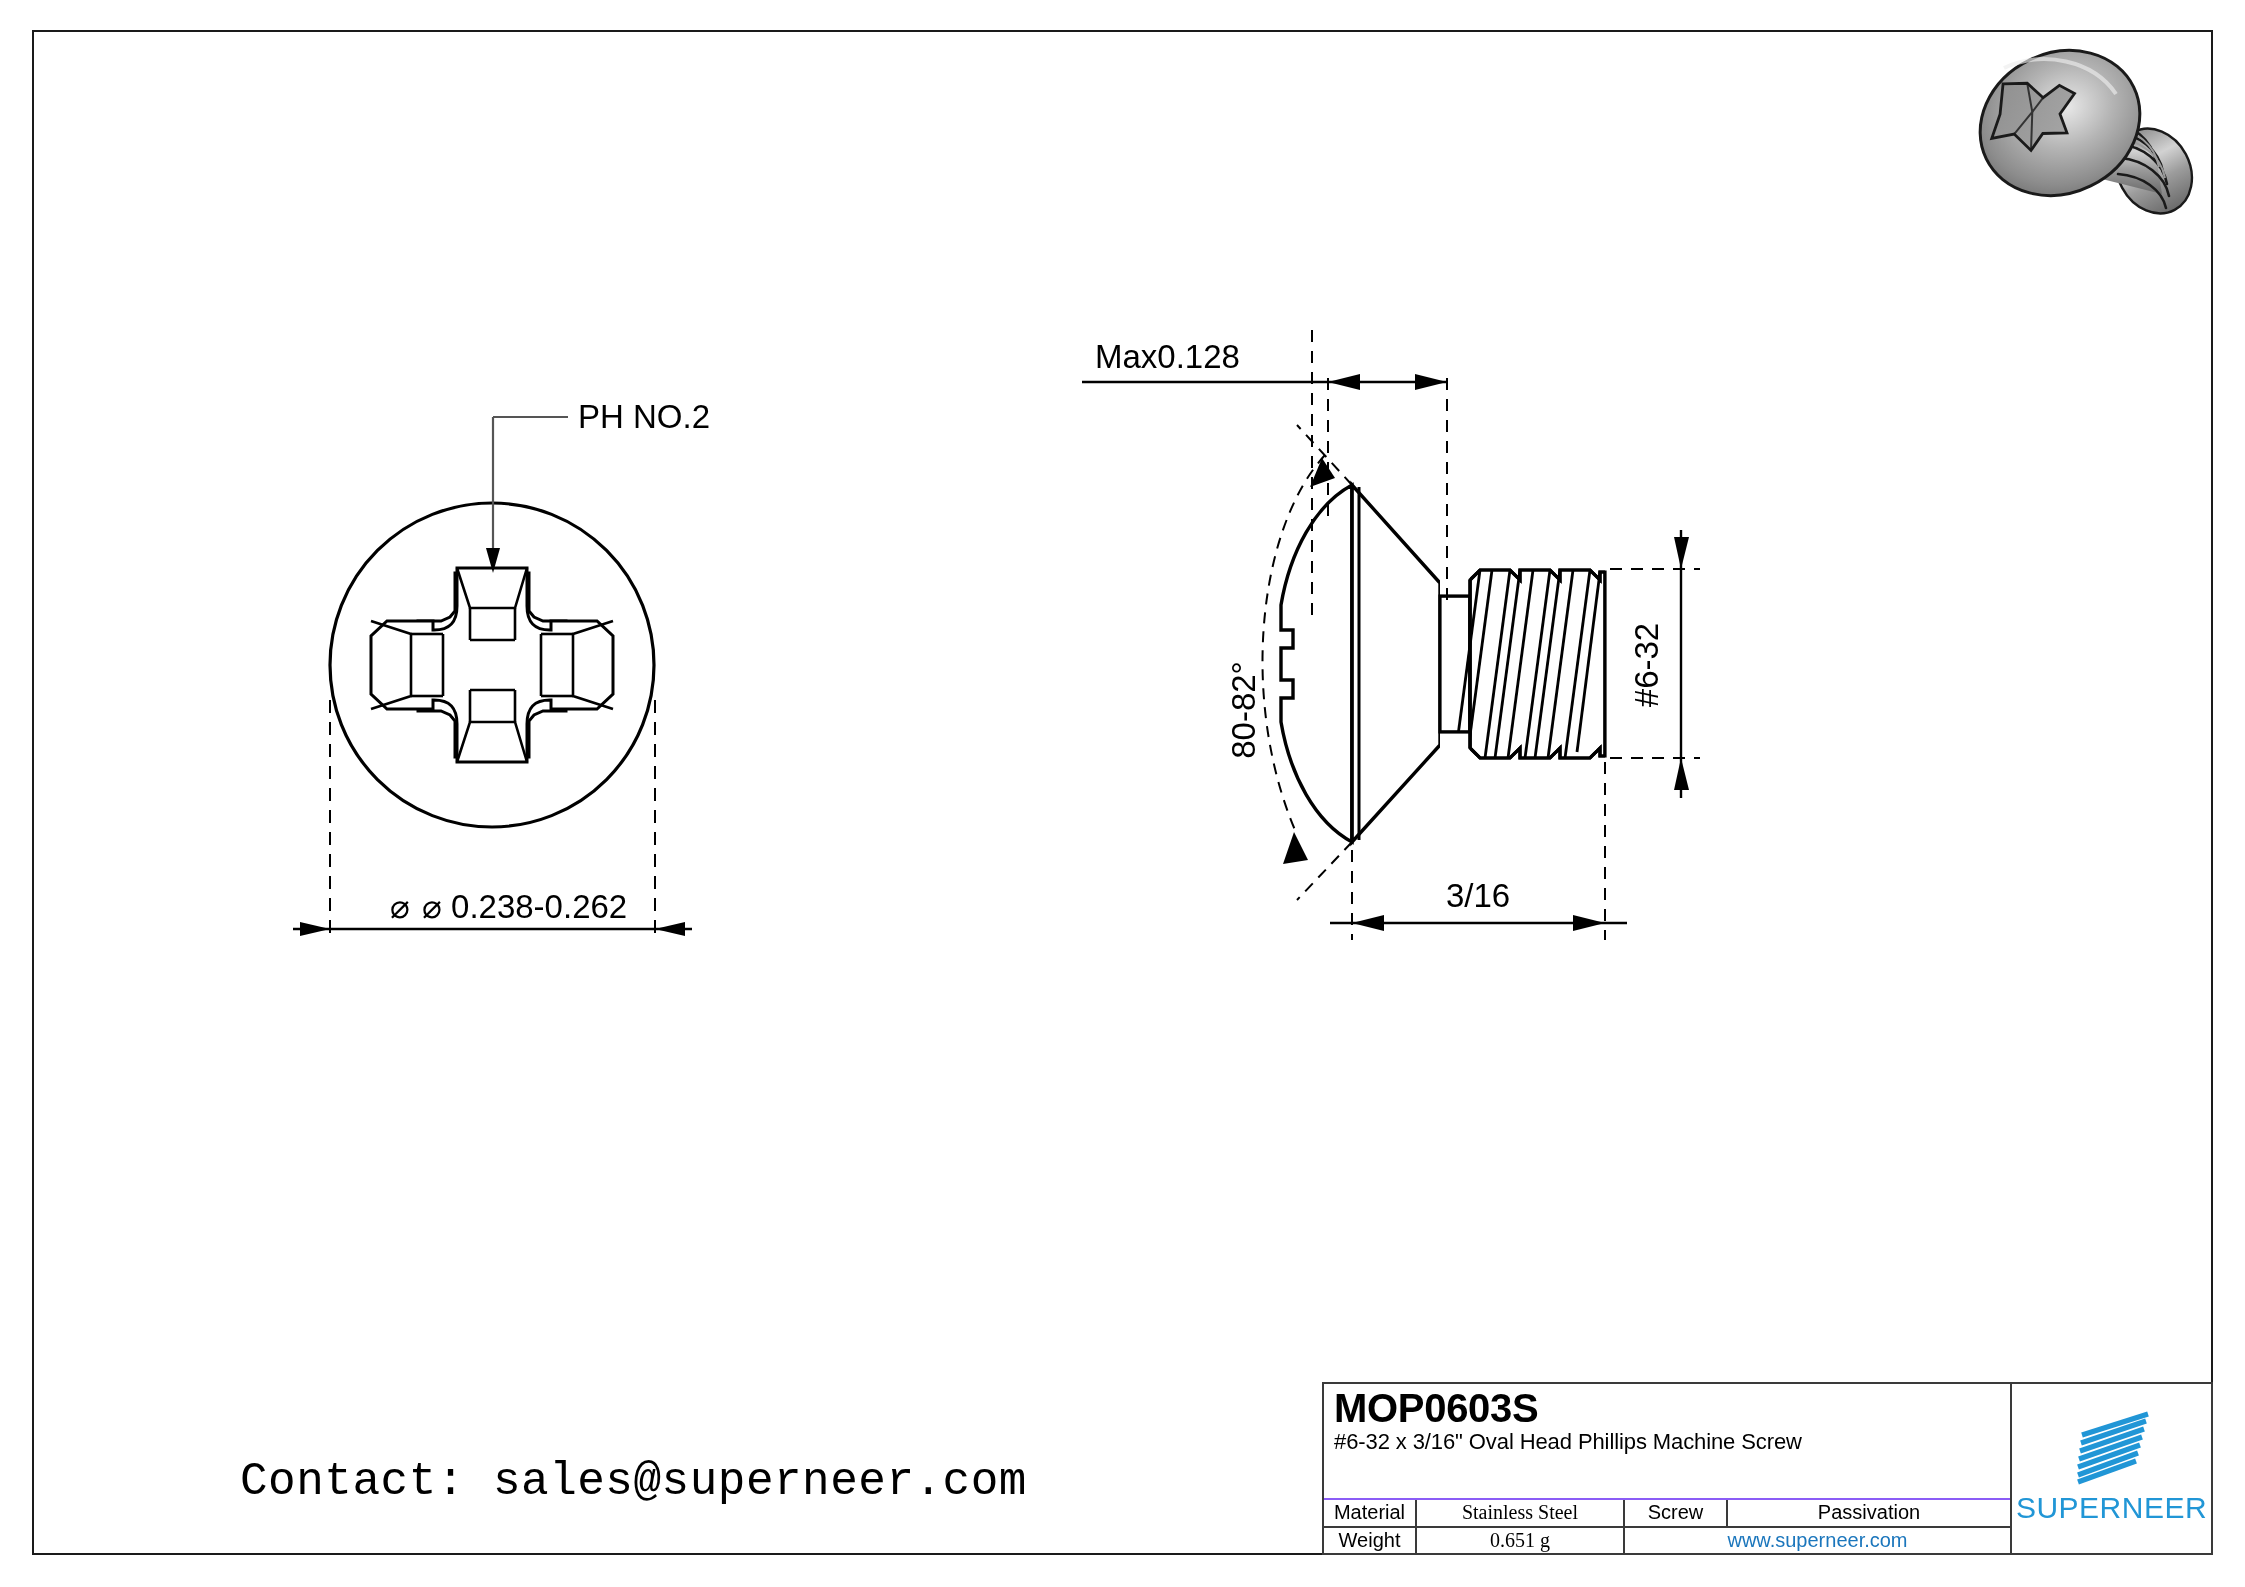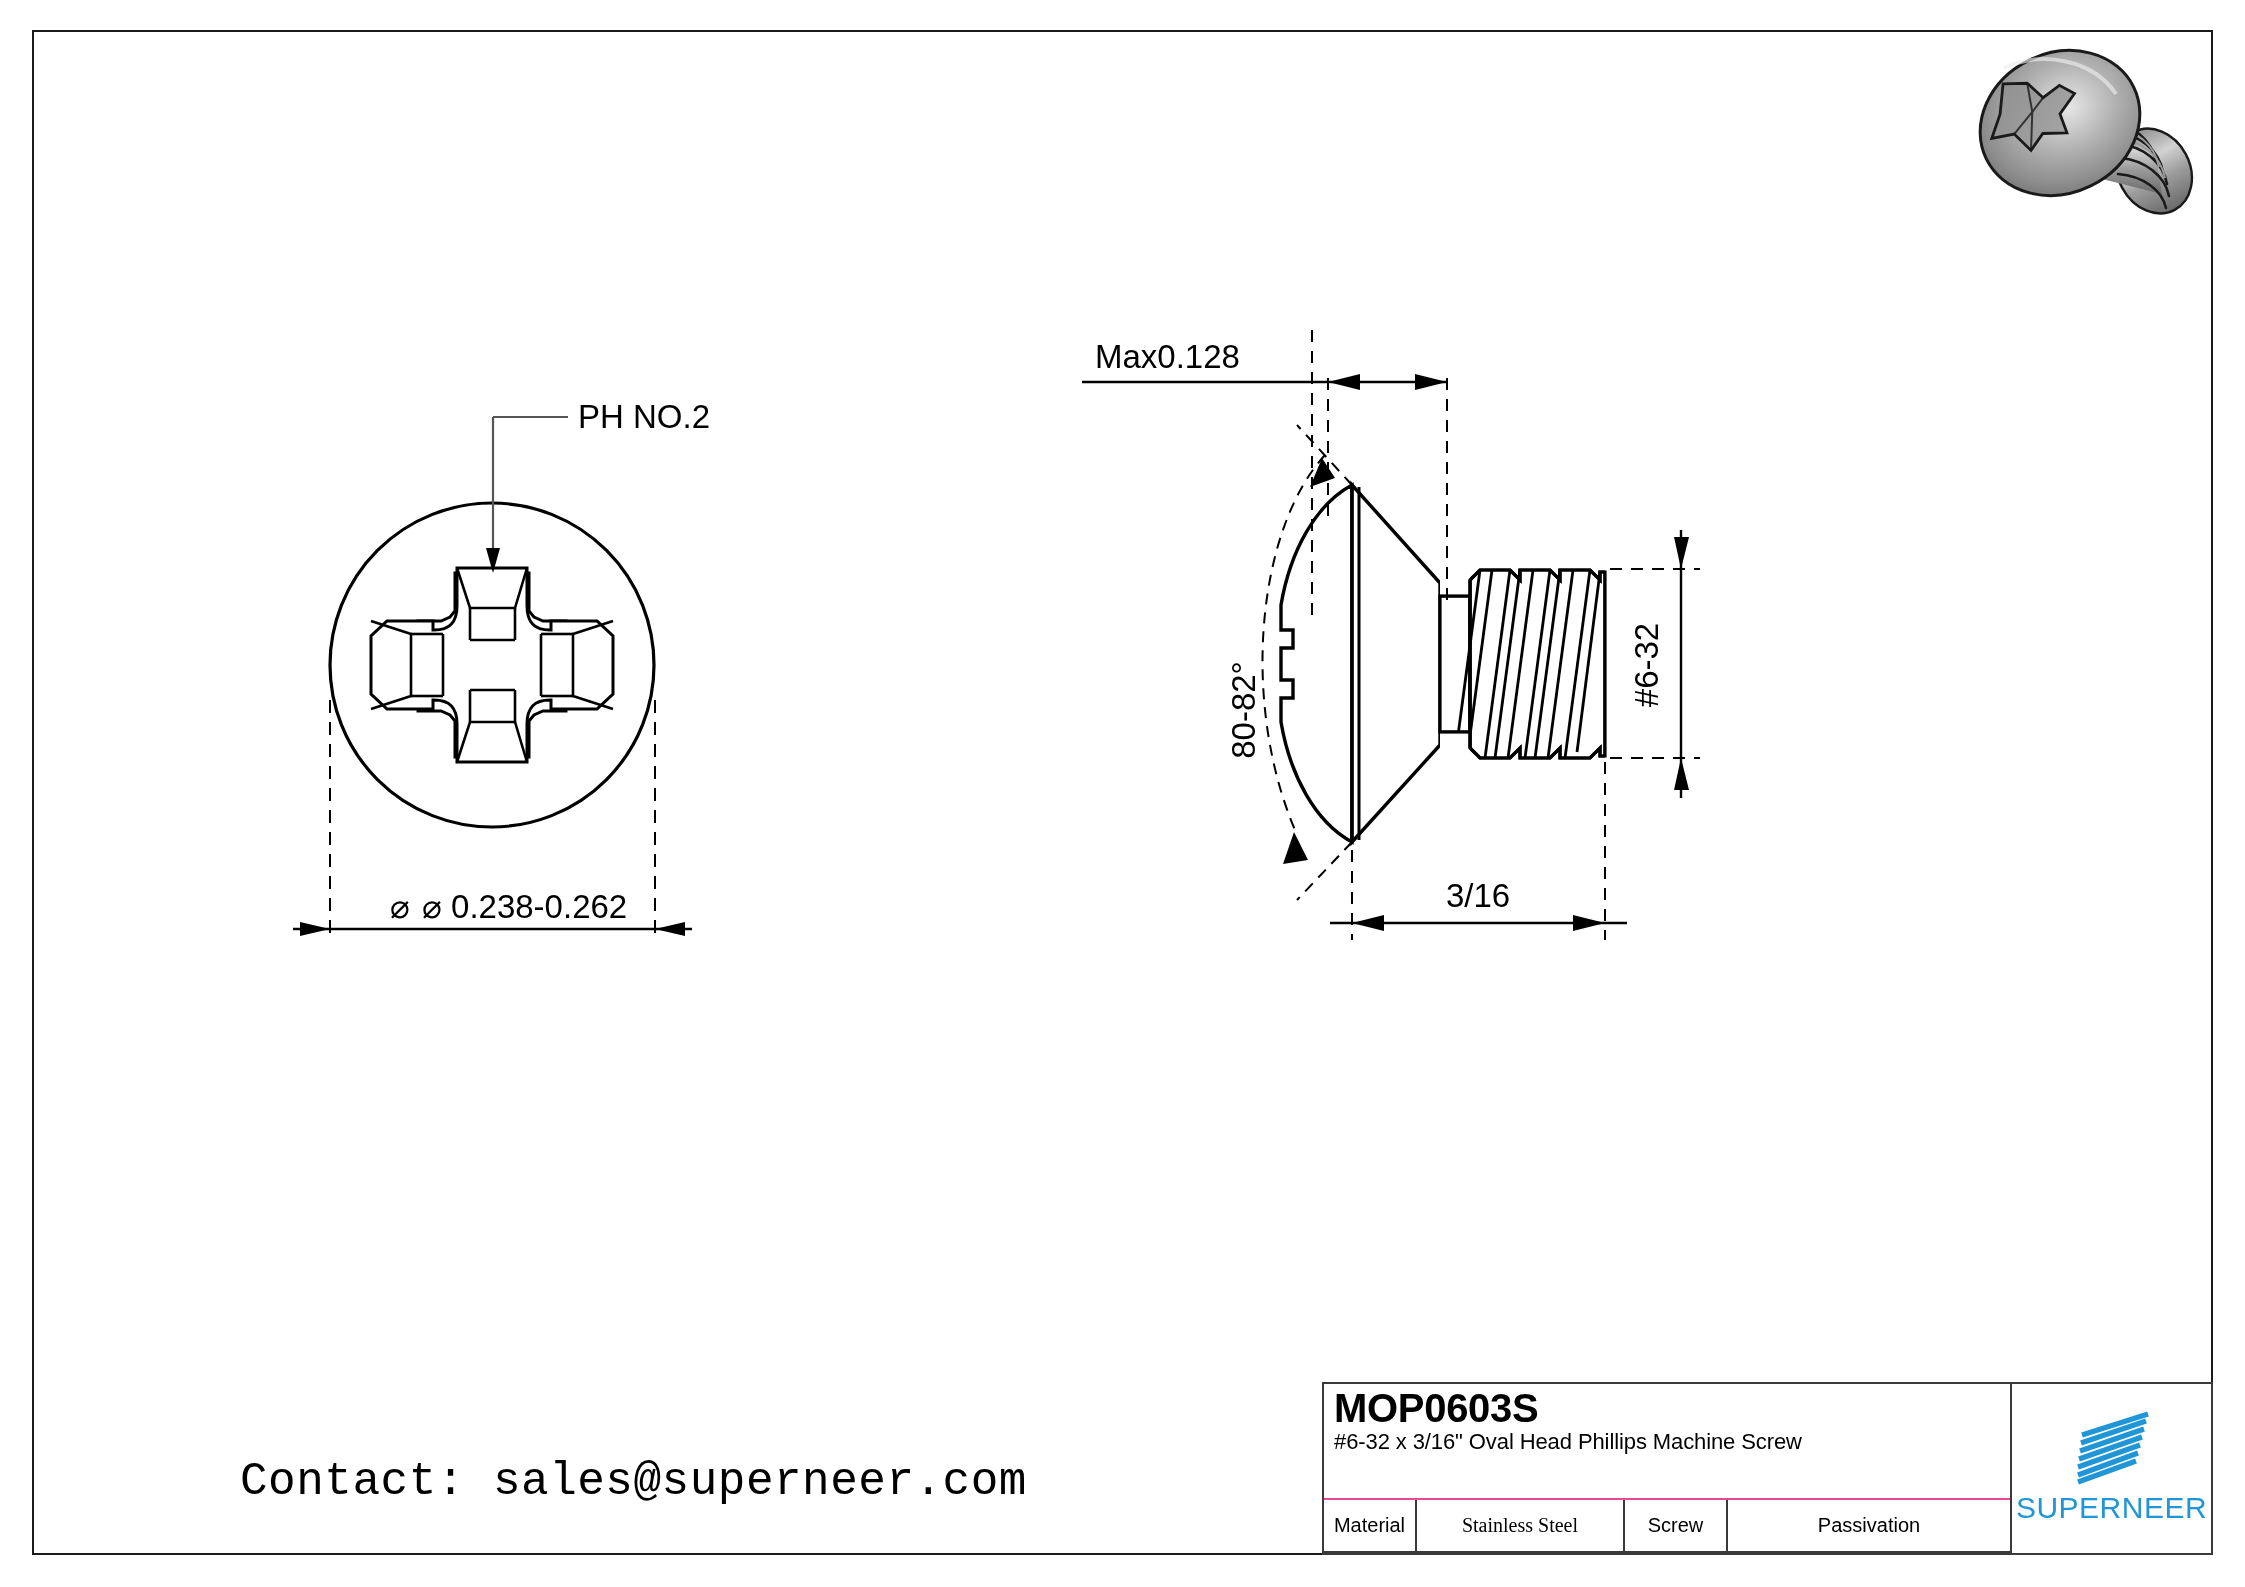--- a/index.html
+++ b/index.html
@@ -70,21 +70,21 @@
     width: 688px;
     box-sizing: border-box;
     border-right: 2px solid #3a3a3a;
     display: flex;
     flex-direction: column;
   }
   #tb-head {
     flex: 0 0 116px;
     padding: 4px 0 0 10px;
     box-sizing: border-box;
-    border-bottom: 2px solid #ec4899;
+    border-bottom: 2px solid #8b5cf6;
   }
   #tb-partno {
     font-size: 40px;
     font-weight: bold;
     line-height: 1.02;
     letter-spacing: -0.3px;
     color: #000;
   }
   .tb-desc {
     font-size: 22px;
@@ -437,20 +437,25 @@
       <div id="tb-head">
         <div id="tb-partno">MOP0603S</div>
         <div class="tb-desc">#6-32 x 3/16" Oval Head Phillips Machine Screw</div>
       </div>
       <div class="tb-row first">
         <div class="tb-cell c-label">Material</div>
         <div class="tb-cell c-value">Stainless Steel</div>
         <div class="tb-cell c-finish">Screw</div>
         <div class="tb-cell c-pass last">Passivation</div>
       </div>
+      <div class="tb-row">
+        <div class="tb-cell c-label">Weight</div>
+        <div class="tb-cell c-value">0.651 g</div>
+        <div class="tb-cell c-url last">www.superneer.com</div>
+      </div>
     </div>
 
     <div id="tb-logo">
       <svg id="logo-mark" viewBox="0 0 92 78">
         <g stroke="#2196d6" stroke-width="5.2" stroke-linecap="butt">
           <line x1="12" y1="64" x2="72" y2="42"></line>
           <line x1="12" y1="56" x2="74" y2="34"></line>
           <line x1="13" y1="48" x2="76" y2="26"></line>
           <line x1="14" y1="40" x2="78" y2="18"></line>
           <line x1="15" y1="32" x2="80" y2="10"></line>

